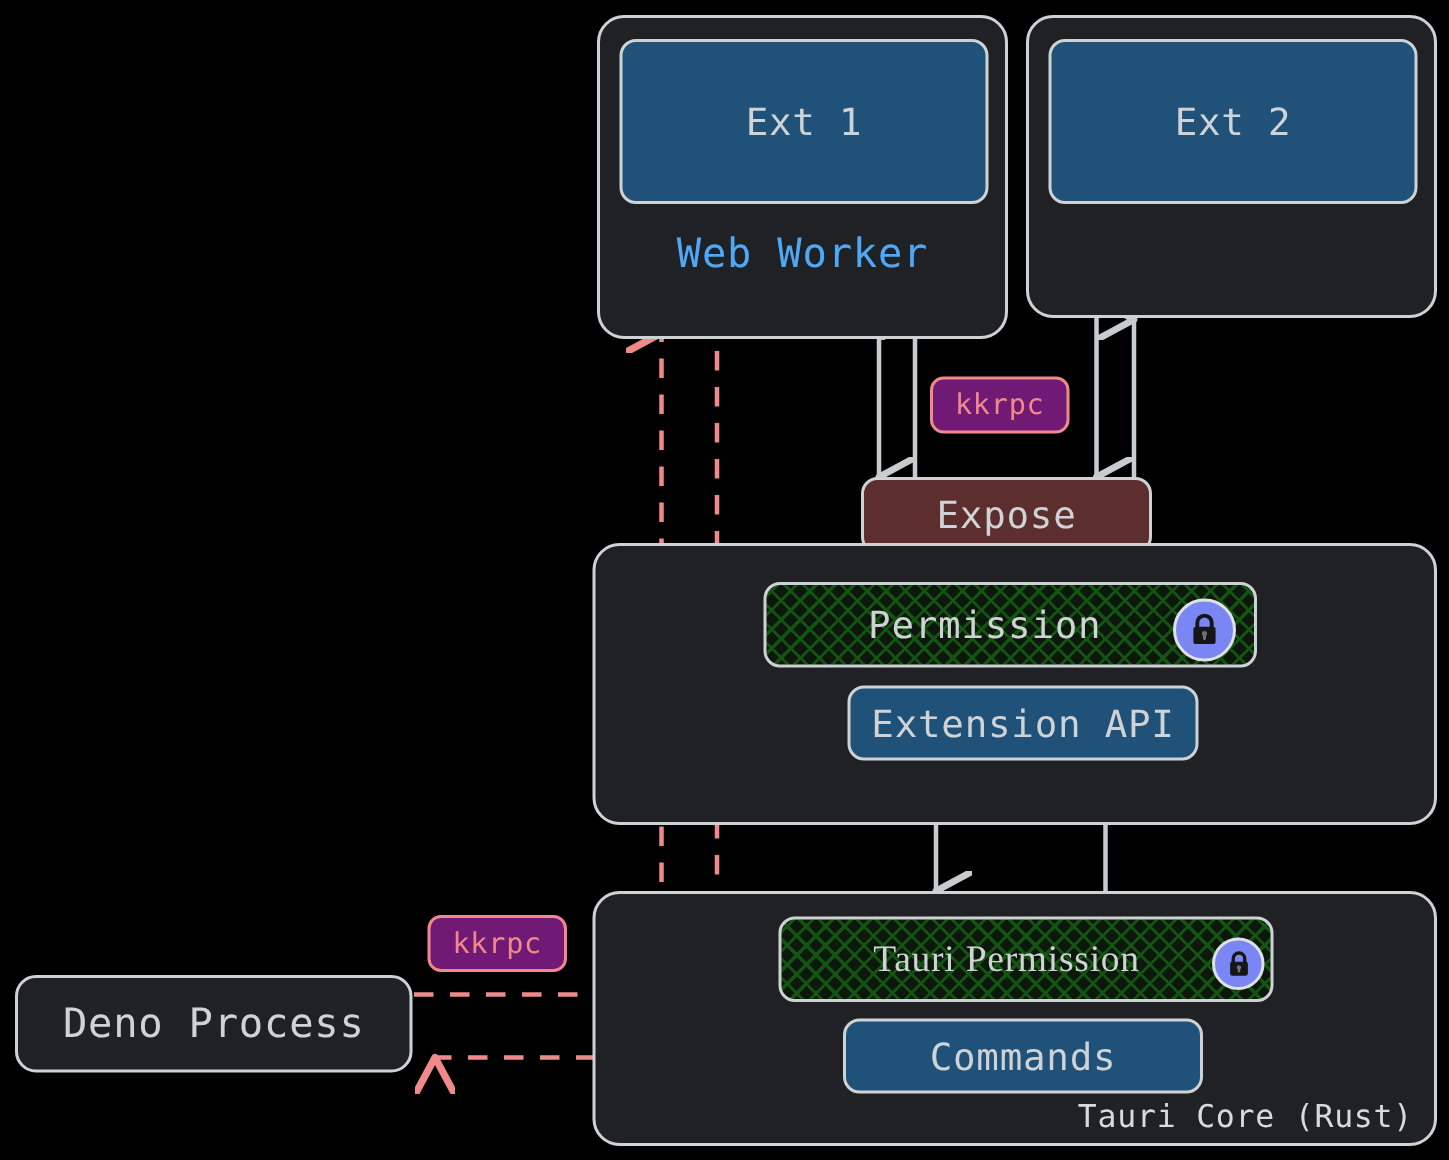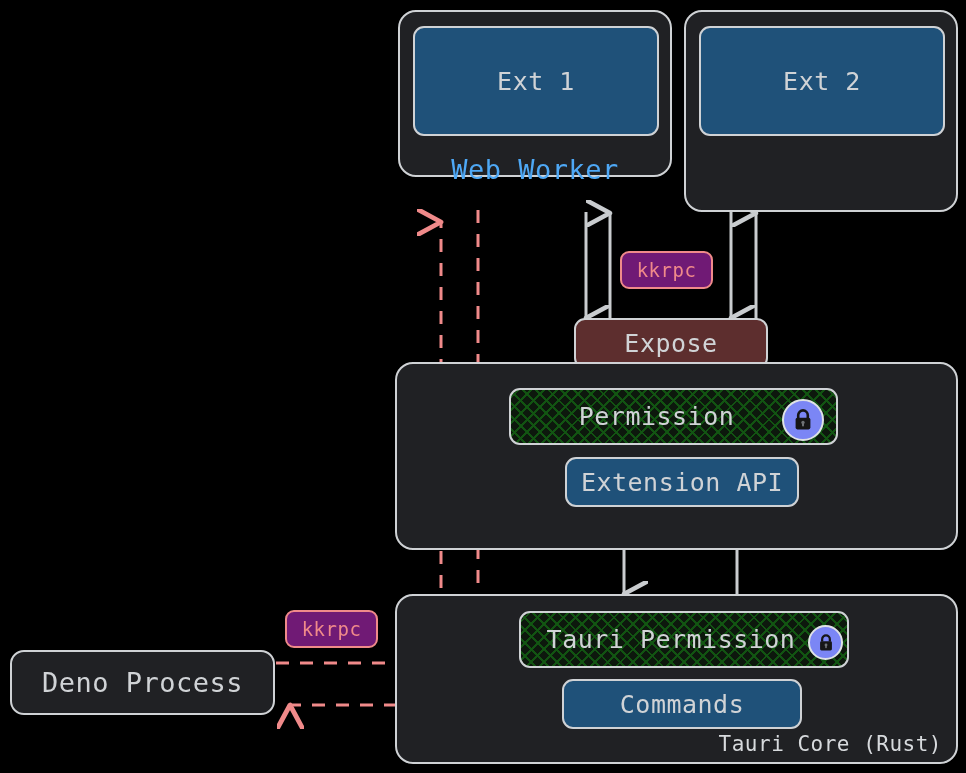--- a/index.html
+++ b/index.html
@@ -126,21 +126,21 @@
 
     <g>
       <path d="M276,663 L441,663 L441,222" fill="none" stroke="#f08a8a" stroke-width="3" stroke-dasharray="13 11" stroke-linecap="butt" marker-end="url(#ah-pink)"></path>
     </g>
 
     <g>
       <path d="M478,210 L478,705 L290,705" fill="none" stroke="#f08a8a" stroke-width="3" stroke-dasharray="13 11" stroke-linecap="butt" marker-end="url(#ah-pink)"></path>
     </g>
   </svg>
 
-  <div class="node container" style="left:398px; top:10px; width:274px; height:167px;">
+  <div class="node container" style="left:398px; top:10px; width:274px; height:216px;">
     <div class="node box box-blue" style="left:13px; top:14px; width:246px; height:110px;">
       <span>Ext 1</span>
     </div>
     <div class="container-label" style="left:0; top:142px; width:270px; text-align:center; color:#4ea8f5; font-size:27px;">Web Worker</div>
   </div>
 
   <div class="node container" style="left:684px; top:10px; width:274px; height:202px;padding-left:38px;">
     <div class="node box box-blue" style="left:13px; top:14px; width:246px; height:110px;">
       <span>Ext 2</span>
     </div>
@@ -170,21 +170,21 @@
 
     <div class="node box box-blue" style="left:168px; top:93px; width:234px; height:50px;">
       <span>Extension API</span>
     </div>
 
   </div>
 
   <div class="node container" style="left:395px; top:594px; width:563px; height:170px;">
 
     <div class="node box box-green" style="left:122px; top:15px; width:330px; height:57px;">
-      <span style="padding-right:26px;">Tauri Permission</span>
+      <span style="padding-right:26px;font-family:Liberation Serif, serif;">Tauri Permission</span>
       <span class="lock-badge" style="right:4px; top:12px; width:31px; height:31px;">
         <svg width="16" height="18" viewBox="0 0 20 22">
           <path d="M5.2 9 V6.2 a4.8 4.8 0 0 1 9.6 0 V9" fill="none" stroke="#161616" stroke-width="2.8"></path>
           <rect x="2.6" y="8.8" width="14.8" height="11.6" rx="1.8" fill="#161616"></rect>
           <circle cx="10" cy="13.4" r="1.8" fill="#6f7276"></circle>
           <rect x="9" y="13.6" width="2" height="4" rx="1" fill="#6f7276"></rect>
         </svg>
       </span>
     </div>
 

